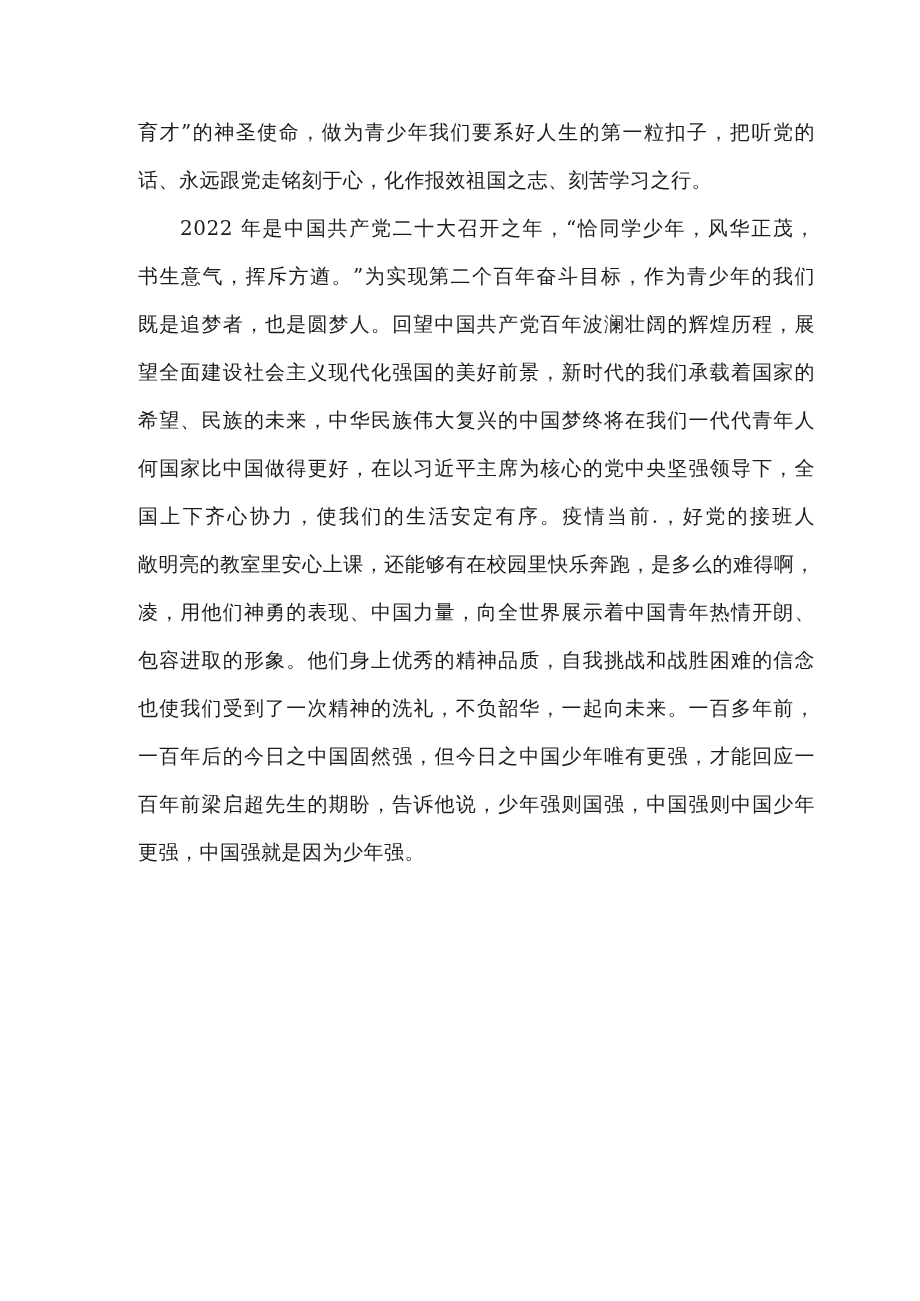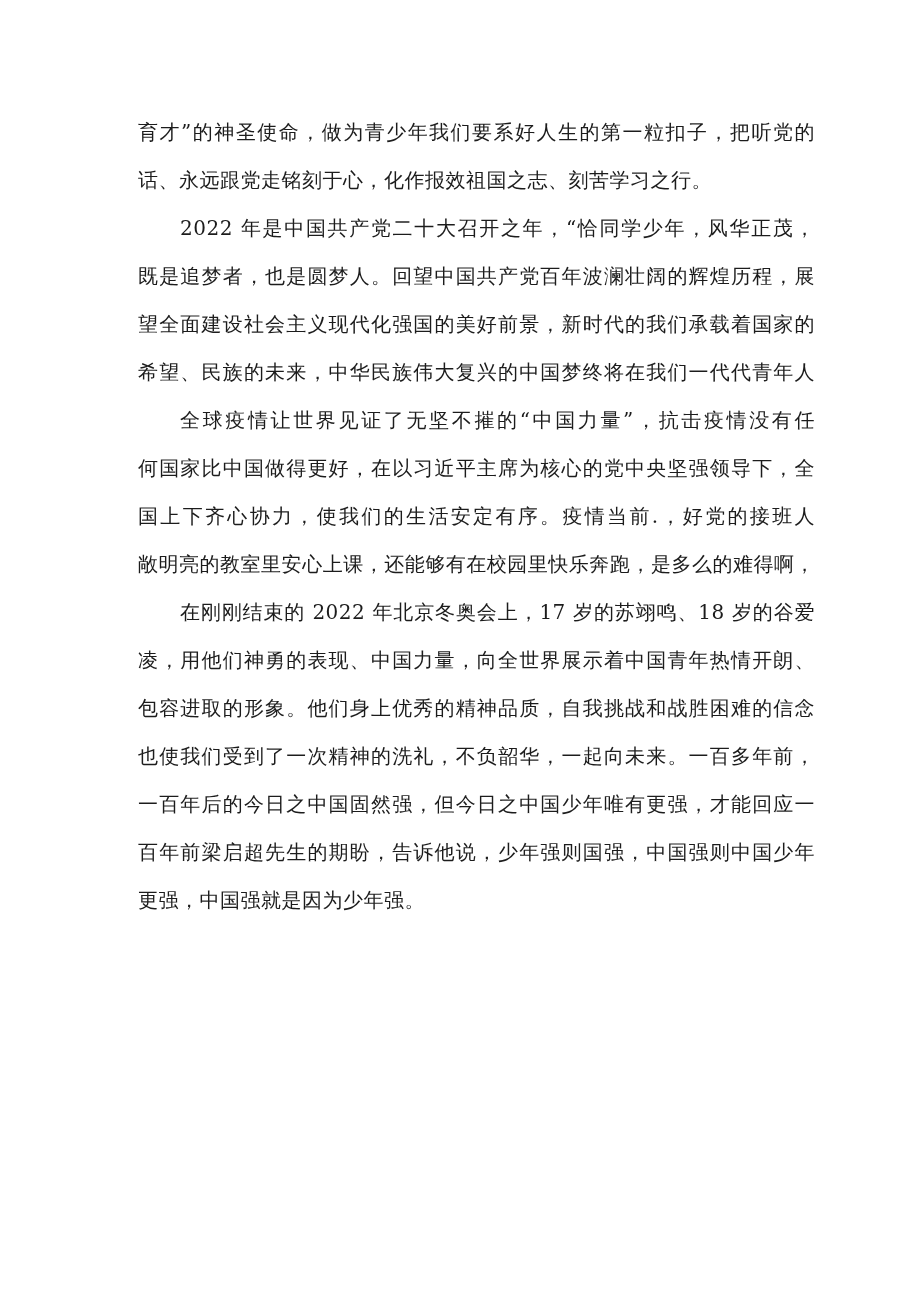--- a/index.html
+++ b/index.html
@@ -46,28 +46,27 @@
   }
 </style>
 </head>
 <body>
 
 <div class="page" style="background: rgb(255, 255, 255);">
   <div class="text-block" style="color: rgb(28, 28, 28);">
       <div class="line">育才”的神圣使命，做为青少年我们要系好人生的第一粒扣子，把听党的</div>
       <div class="line para-end">话、永远跟党走铭刻于心，化作报效祖国之志、刻苦学习之行。</div>
       <div class="line indent">2022 年是中国共产党二十大召开之年，“恰同学少年，风华正茂，</div>
+      <div class="line">书生意气，挥斥方遒。”为实现第二个百年奋斗目标，作为青少年的我们</div>
       <div class="line">既是追梦者，也是圆梦人。回望中国共产党百年波澜壮阔的辉煌历程，展</div>
       <div class="line">望全面建设社会主义现代化强国的美好前景，新时代的我们承载着国家的</div>
       <div class="line">希望、民族的未来，中华民族伟大复兴的中国梦终将在我们一代代青年人</div>
-      <div class="line indent">全球疫情让世界见证了无坚不摧的“中国力量”，抗击疫情没有任</div>
       <div class="line">何国家比中国做得更好，在以习近平主席为核心的党中央坚强领导下，全</div>
       <div class="line">国上下齐心协力，使我们的生活安定有序。疫情当前.，好党的接班人</div>
       <div class="line">敞明亮的教室里安心上课，还能够有在校园里快乐奔跑，是多么的难得啊，</div>
-      <div class="line indent">在刚刚结束的 2022 年北京冬奥会上，17 岁的苏翊鸣、18 岁的谷爱</div>
       <div class="line">凌，用他们神勇的表现、中国力量，向全世界展示着中国青年热情开朗、</div>
       <div class="line">包容进取的形象。他们身上优秀的精神品质，自我挑战和战胜困难的信念</div>
       <div class="line">也使我们受到了一次精神的洗礼，不负韶华，一起向未来。一百多年前，</div>
       <div class="line">一百年后的今日之中国固然强，但今日之中国少年唯有更强，才能回应一</div>
       <div class="line">百年前梁启超先生的期盼，告诉他说，少年强则国强，中国强则中国少年</div>
       <div class="line para-end">更强，中国强就是因为少年强。</div>
     </div>
 </div>
 
 </body></html>

